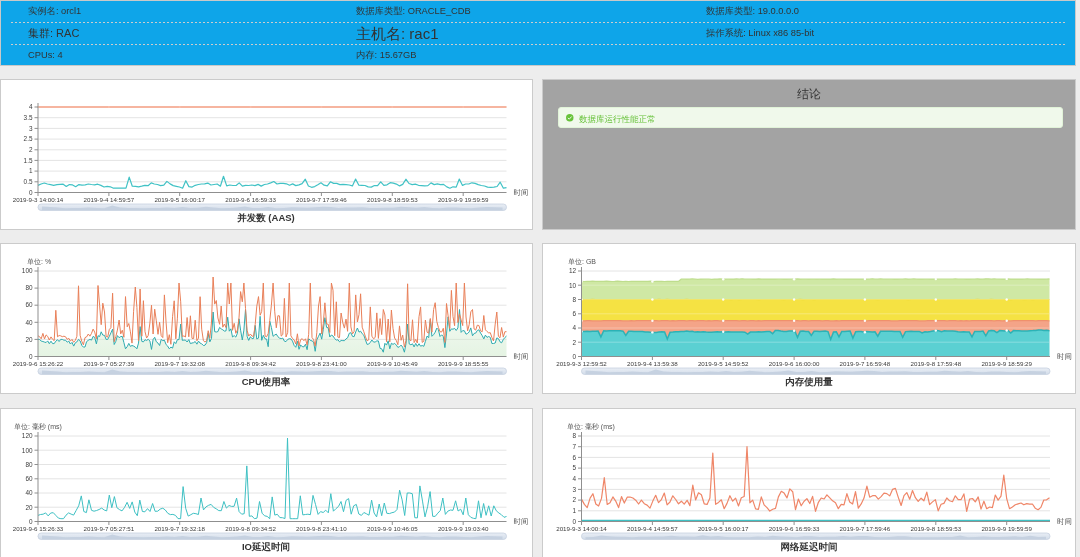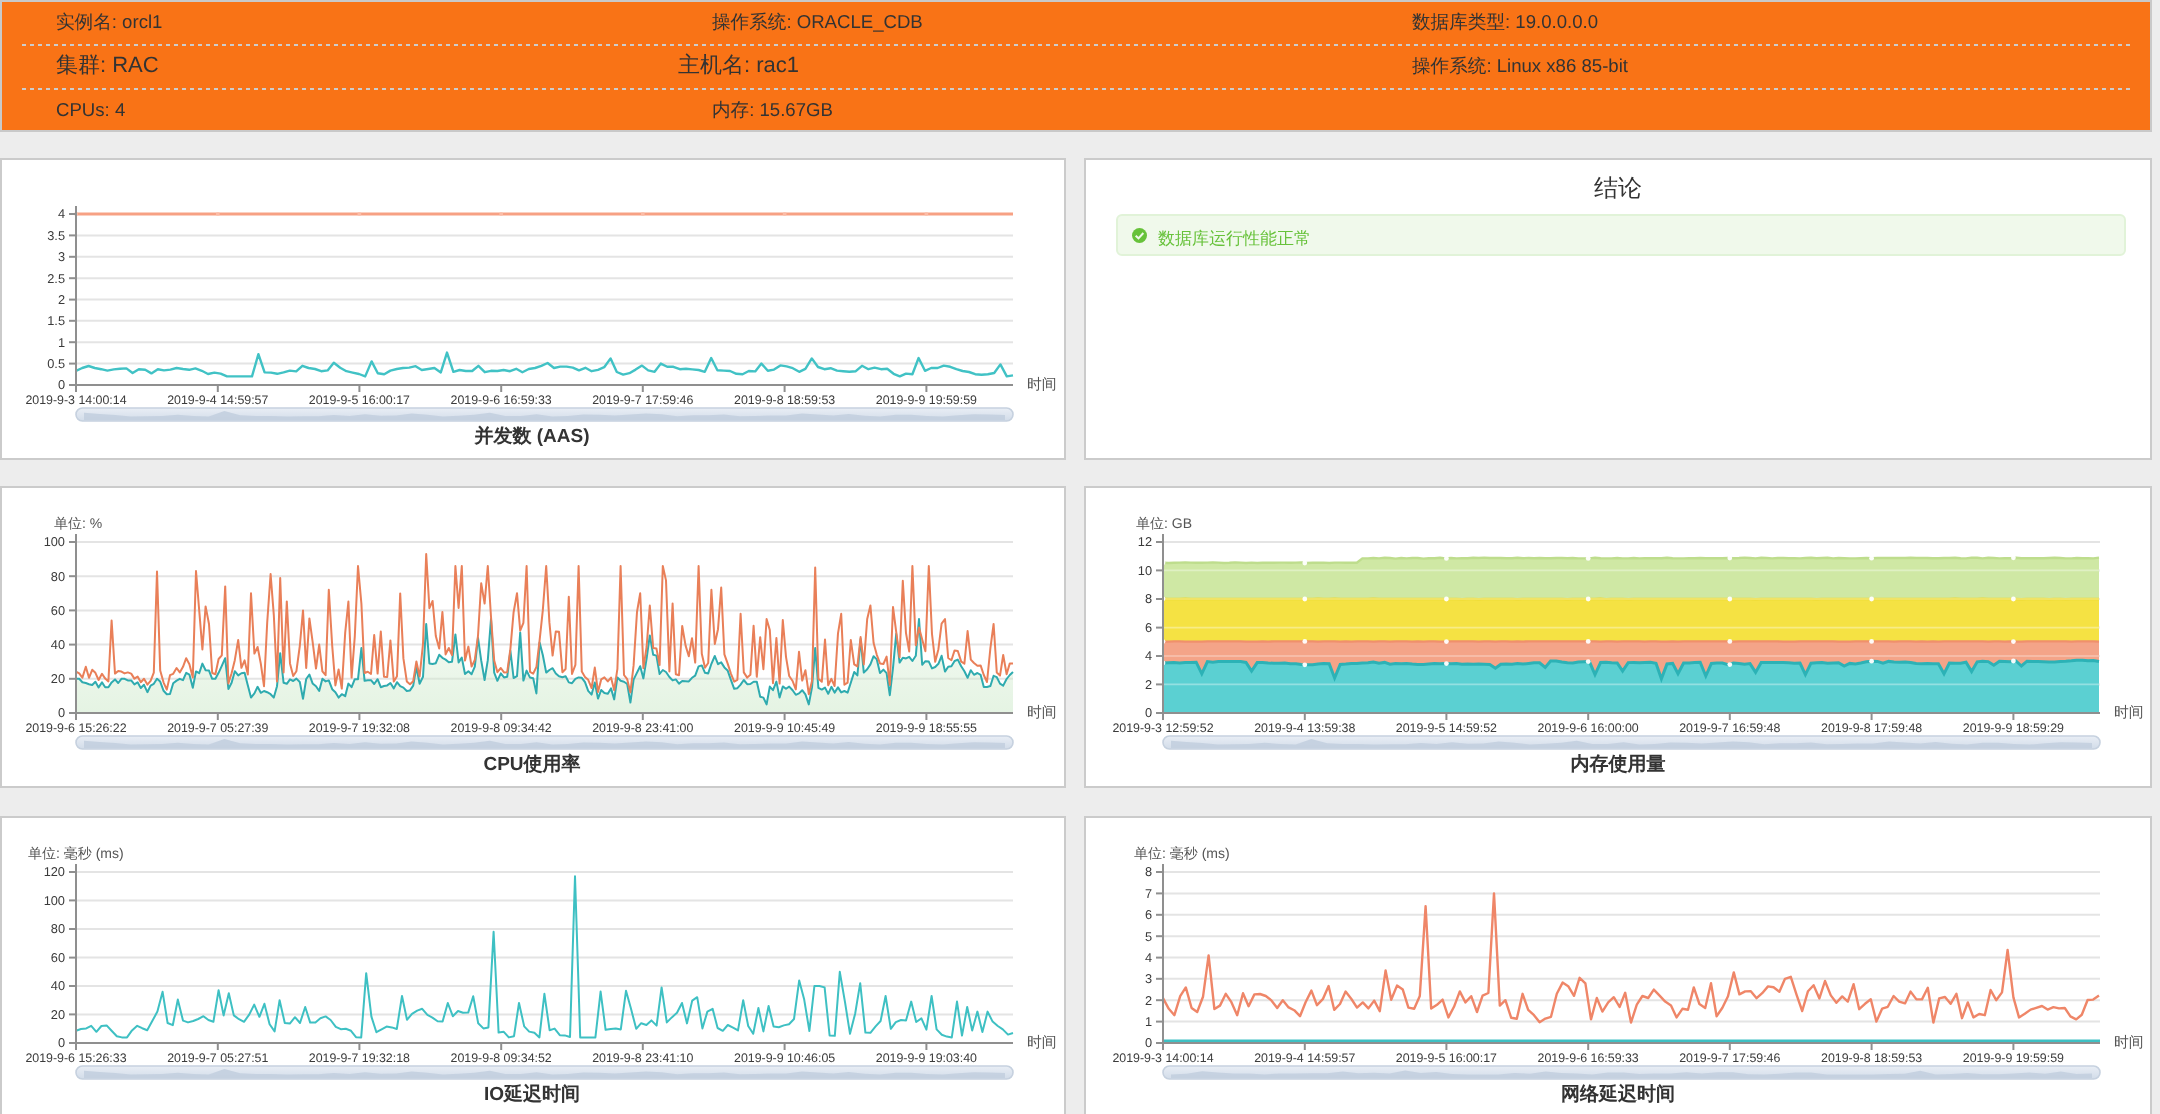--- a/index.html
+++ b/index.html
@@ -1,24 +1,24 @@
 <!DOCTYPE html>
 <html><head><meta charset="utf-8"><style>
 html,body{margin:0;padding:0;background:#ededed;font-family:"Liberation Sans",sans-serif;}
 #page{position:relative;width:1080px;height:557px;overflow:hidden;background:#ededed;}
 </style></head><body>
 <div id="page">
-<div style="position:absolute;left:0;top:0;width:1076px;height:66px;background:#f97316;border:1px solid #c9c9c9;box-sizing:border-box">
+<div style="position:absolute;left:0;top:0;width:1076px;height:66px;background:#0ea5e9;border:1px solid #c9c9c9;box-sizing:border-box">
       <div style="position:absolute;left:10px;right:10px;top:21px;height:1px;background:repeating-linear-gradient(90deg,#ccc 0 2px,rgba(0,0,0,0) 2px 4px)"></div>
       <div style="position:absolute;left:10px;right:10px;top:43px;height:1px;background:repeating-linear-gradient(90deg,#ccc 0 2px,rgba(0,0,0,0) 2px 4px)"></div>
       <div style="position:absolute;left:27px;top:5px;font-size:9.3px;line-height:11px;color:#333">实例名: orcl1</div>
-      <div style="position:absolute;left:355px;top:5px;font-size:9.3px;line-height:11px;color:#333">操作系统: ORACLE_CDB</div>
+      <div style="position:absolute;left:355px;top:5px;font-size:9.3px;line-height:11px;color:#333">数据库类型: ORACLE_CDB</div>
       <div style="position:absolute;left:705px;top:5px;font-size:9.3px;line-height:11px;color:#333">数据库类型: 19.0.0.0.0</div>
       <div style="position:absolute;left:27px;top:27px;font-size:11px;line-height:11px;color:#333">集群: RAC</div>
-      <div style="position:absolute;left:338px;top:27px;font-size:11px;line-height:11px;color:#333">主机名: rac1</div>
+      <div style="position:absolute;left:355px;top:27px;font-size:15px;line-height:11px;color:#333">主机名: rac1</div>
       <div style="position:absolute;left:705px;top:27px;font-size:9.3px;line-height:11px;color:#333">操作系统: Linux x86 85-bit</div>
       <div style="position:absolute;left:27px;top:49px;font-size:9.3px;line-height:11px;color:#333">CPUs: 4</div>
       <div style="position:absolute;left:355px;top:49px;font-size:9.3px;line-height:11px;color:#333">内存: 15.67GB</div>
     </div>
 <svg style="position:absolute;left:0px;top:79px" width="533" height="151" viewBox="0 0 533 151" font-family="Liberation Sans, sans-serif">
       <rect x="0.5" y="0.5" width="532" height="150" fill="#fff" stroke="#cbcbcb"></rect>
       <line x1="38.0" y1="102.8" x2="506.5" y2="102.8" stroke="#e4e4e4" stroke-width="1"></line>
       <line x1="38.0" y1="92.1" x2="506.5" y2="92.1" stroke="#e4e4e4" stroke-width="1"></line>
       <line x1="38.0" y1="81.4" x2="506.5" y2="81.4" stroke="#e4e4e4" stroke-width="1"></line>
       <line x1="38.0" y1="70.8" x2="506.5" y2="70.8" stroke="#e4e4e4" stroke-width="1"></line>
@@ -67,21 +67,21 @@
       <text x="321.4" y="122.8" text-anchor="middle" font-size="6.2px" fill="#3b3b3b">2019-9-7 17:59:46</text>
       <line x1="392.3" y1="113.5" x2="392.3" y2="117.0" stroke="#8f8f8f" stroke-width="1"></line>
       <text x="392.3" y="122.8" text-anchor="middle" font-size="6.2px" fill="#3b3b3b">2019-9-8 18:59:53</text>
       <line x1="463.2" y1="113.5" x2="463.2" y2="117.0" stroke="#8f8f8f" stroke-width="1"></line>
       <text x="463.2" y="122.8" text-anchor="middle" font-size="6.2px" fill="#3b3b3b">2019-9-9 19:59:59</text>
       <text x="513.5" y="115.5" font-size="7.4px" fill="#555">时间</text>
       <rect x="38.0" y="125" width="468.5" height="6.5" rx="3.2" fill="url(#sbg)" stroke="#c6d1df" stroke-width="0.8"></rect>
       <polyline points="42.0,131 42.0,127.4 49.8,128.0 57.6,128.5 65.4,129.2 73.2,129.1 81.0,129.0 88.8,128.4 96.6,129.0 104.4,129.2 112.2,126.5 120.1,128.6 127.9,129.0 135.7,129.0 143.5,129.3 151.3,129.1 159.1,129.1 166.9,128.5 174.7,129.0 182.5,128.1 190.3,128.9 198.1,128.8 205.9,127.7 213.7,128.4 221.5,129.2 229.3,128.9 237.1,128.4 244.9,127.4 252.7,129.0 260.5,129.0 268.3,128.1 276.2,129.2 284.0,129.0 291.8,128.2 299.6,128.4 307.4,128.7 315.2,128.3 323.0,127.8 330.8,128.1 338.6,129.1 346.4,128.6 354.2,128.6 362.0,128.3 369.8,129.1 377.6,129.0 385.4,128.8 393.2,128.8 401.0,127.8 408.8,128.3 416.6,128.7 424.4,128.0 432.3,128.9 440.1,129.2 447.9,128.4 455.7,128.4 463.5,129.0 471.3,129.3 479.1,128.6 486.9,128.1 494.7,128.3 502.5,128.5 502.5,131" fill="#c3cfdf" stroke="none" opacity="0.9"></polyline>
       <text x="266" y="142" text-anchor="middle" font-size="9.5px" font-weight="bold" fill="#333">并发数 (AAS)</text>
     </svg>
-    <div style="position:absolute;left:542px;top:79px;width:534px;height:151px;background:#ffffff;border:1px solid #cbcbcb;box-sizing:border-box">
+    <div style="position:absolute;left:542px;top:79px;width:534px;height:151px;background:#a3a3a3;border:1px solid #cbcbcb;box-sizing:border-box">
 <div style="text-align:center;margin-top:6px;font-size:12px;color:#333">结论</div>
 <div style="position:absolute;left:15px;top:27px;width:505px;height:21px;background:#f0f9eb;border:1px solid #e1f3d8;border-radius:3px;box-sizing:border-box">
 <svg style="position:absolute;left:7px;top:6px" width="7.5" height="7.5" viewBox="0 0 9 9">
           <circle cx="4.5" cy="4.5" r="4.5" fill="#67c23a"></circle>
           <path d="M2.2 4.6 L3.9 6.2 L6.8 3.0" stroke="#f0f9eb" stroke-width="1.2" fill="none"></path>
         </svg>
 <span style="position:absolute;left:20px;top:5.5px;font-size:8.5px;color:#67c23a">数据库运行性能正常</span>
 </div>
     </div>
     <svg style="position:absolute;left:0px;top:243px" width="533" height="151" viewBox="0 0 533 151" font-family="Liberation Sans, sans-serif">

